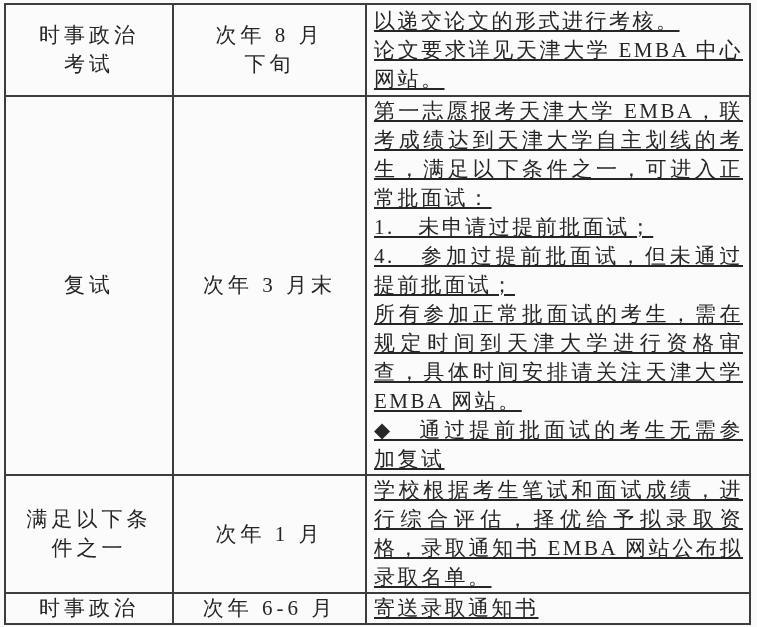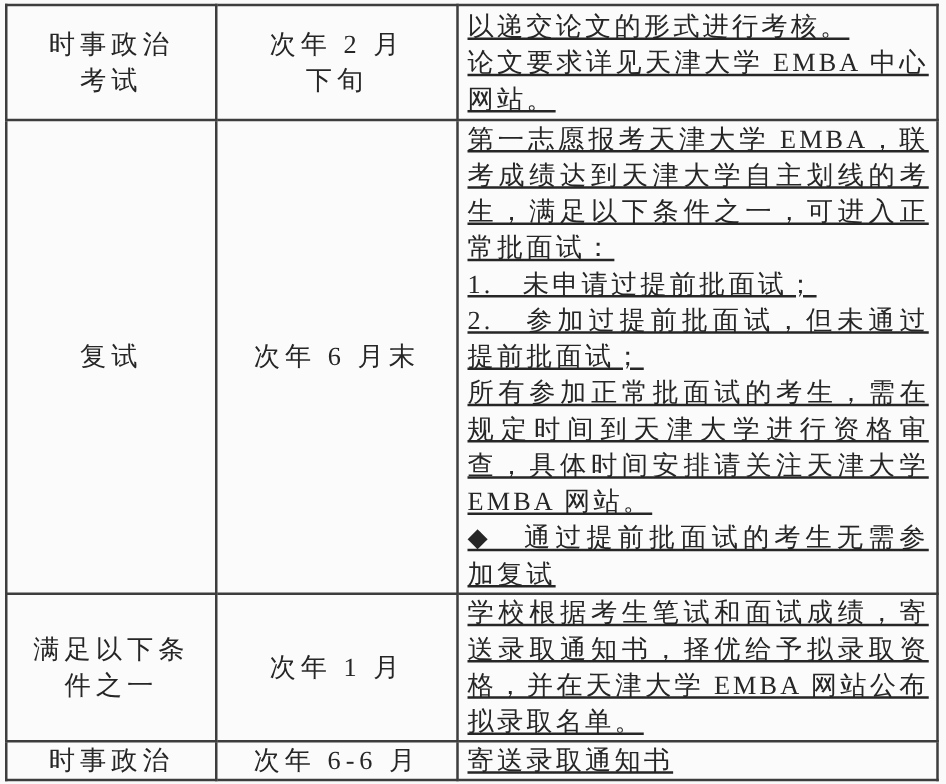--- a/index.html
+++ b/index.html
@@ -63,38 +63,38 @@
   <table class="schedule">
     <colgroup>
       <col class="c-stage">
       <col class="c-time">
       <col class="c-desc">
     </colgroup>
     <tbody>
       <tr class="r1">
         <td class="stage">时事政治
 考试</td>
-        <td class="time">次年 2 月
+        <td class="time">次年 8 月
 下旬</td>
         <td class="desc">以递交论文的形式进行考核。
 论文要求详见天津大学 EMBA 中心网站。</td>
       </tr>
       <tr class="r2">
         <td class="stage">复试</td>
-        <td class="time">次年 6 月末</td>
+        <td class="time">次年 3 月末</td>
         <td class="desc">第一志愿报考天津大学 EMBA，联考成绩达到天津大学自主划线的考生，满足以下条件之一，可进入正常批面试：
 1.　未申请过提前批面试；
-2.　参加过提前批面试，但未通过提前批面试；
+4.　参加过提前批面试，但未通过提前批面试；
 所有参加正常批面试的考生，需在规定时间到天津大学进行资格审查，具体时间安排请关注天津大学 EMBA 网站。
 ◆　通过提前批面试的考生无需参加复试</td>
       </tr>
       <tr class="r3">
         <td class="stage">满足以下条件之一</td>
         <td class="time">次年 1 月</td>
-        <td class="desc">学校根据考生笔试和面试成绩，寄送录取通知书，择优给予拟录取资格，并在天津大学 EMBA 网站公布拟录取名单。</td>
+        <td class="desc">学校根据考生笔试和面试成绩，进行综合评估，择优给予拟录取资格，录取通知书 EMBA 网站公布拟录取名单。</td>
       </tr>
       <tr class="r4">
         <td class="stage">时事政治</td>
         <td class="time">次年 6-6 月</td>
         <td class="desc center">寄送录取通知书</td>
       </tr>
     </tbody>
   </table>
 </div>
 

